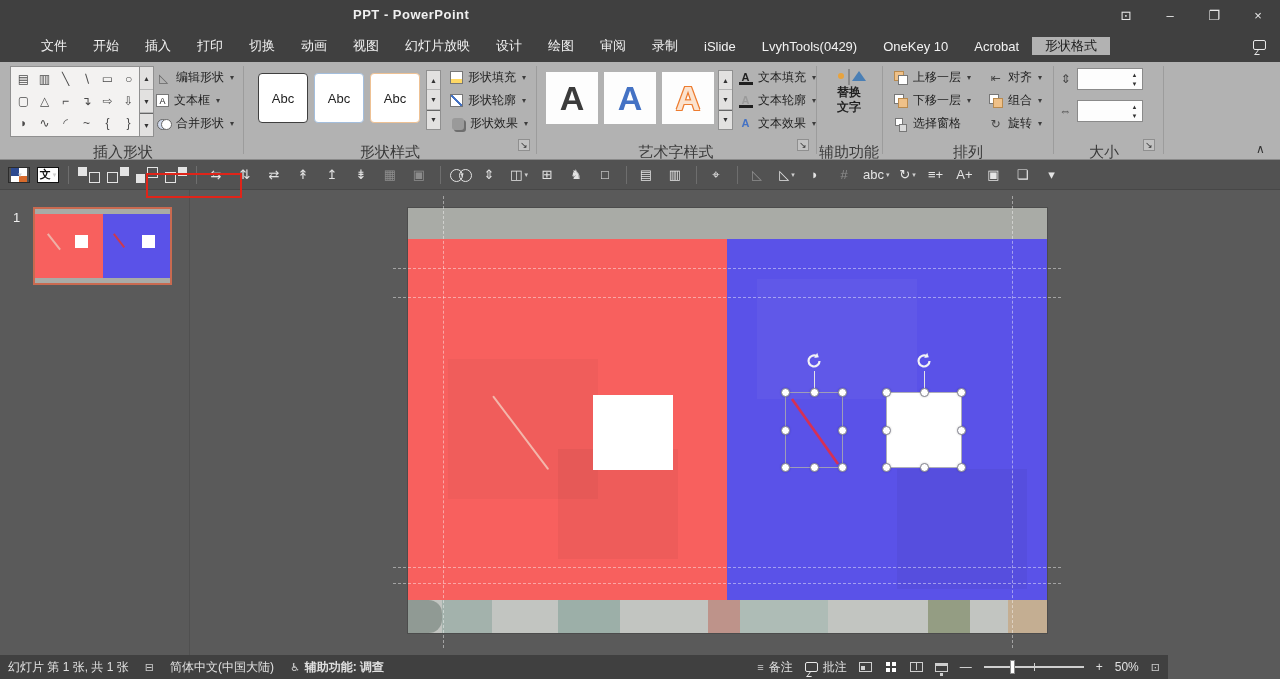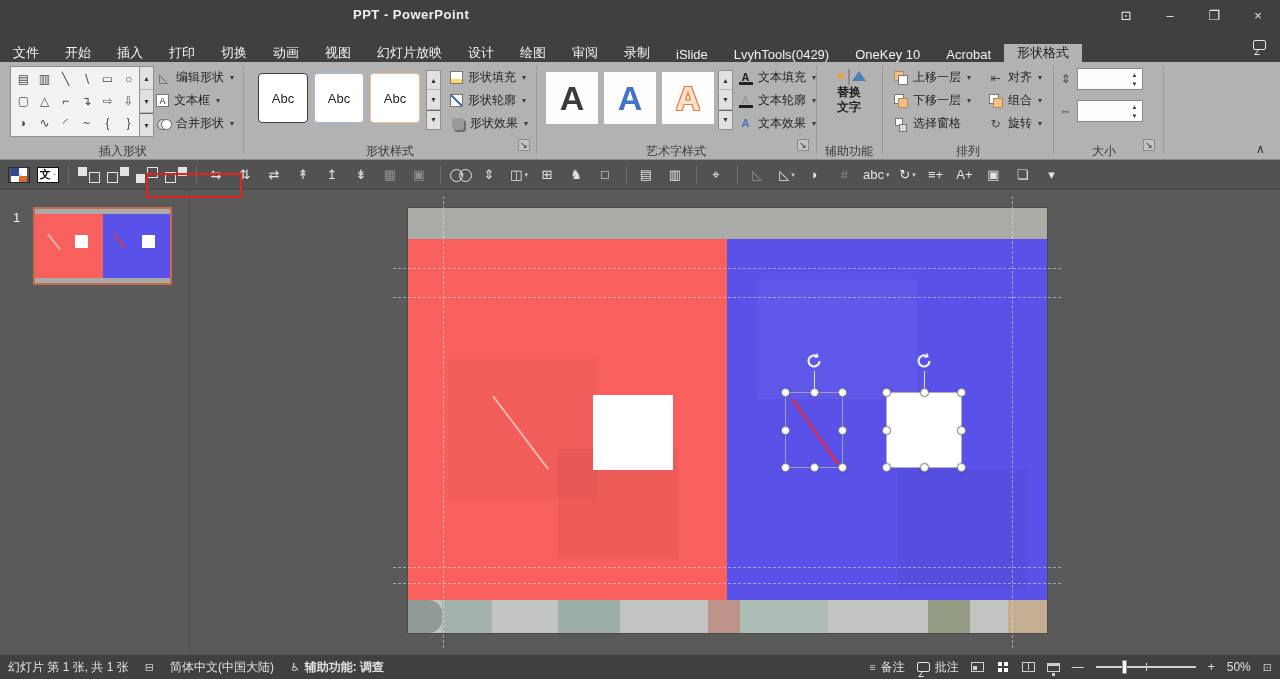--- a/index.html
+++ b/index.html
@@ -8,35 +8,35 @@
   #app{position:relative;width:1280px;height:679px;background:#5a5a5a;}
 
   
   .titlebar{position:absolute;left:0;top:0;width:1280px;height:30px;background:#404040;color:#e8e8e8;}
   .title{position:absolute;left:353px;top:7px;font-size:13px;color:#f0f0f0;letter-spacing:.5px;font-weight:bold;}
   .winbtns{position:absolute;right:0;top:0;height:30px;display:flex;align-items:center;}
   .winbtn{width:44px;height:30px;display:flex;align-items:center;justify-content:center;color:#e8e8e8;font-size:13px;}
 
   
   .tabrow{position:absolute;left:0;top:30px;width:1280px;height:32px;background:#404040;display:flex;align-items:stretch;}
-  .tabs{display:flex;align-items:flex-end;}
+  .tabs{display:flex;align-items:center;margin-left:28px;}
   .tab{display:flex;align-items:center;padding:0 13px;font-size:13px;color:#f2f2f2;white-space:nowrap;}
   .tab.active{background:#b2b2b2;color:#1b1b1b;}
   .tellme{display:flex;align-items:center;gap:7px;padding:0 14px;color:#f0f0f0;font-size:13px;}
   .ic-bulb{width:10px;height:10px;border:1.5px solid #e8e8e8;border-radius:50%;position:relative;}
   .ic-bulb::after{content:"";position:absolute;left:2.5px;top:9px;width:3px;height:4px;background:#e8e8e8;}
   .ic-bubble{width:13px;height:10px;border:1.5px solid #e8e8e8;border-radius:2px;position:relative;}
   .ic-bubble::after{content:"";position:absolute;left:2px;top:8.5px;width:4px;height:4px;background:#404040;
     border-left:1.5px solid #e8e8e8;border-bottom:1.5px solid #e8e8e8;transform:skewX(-35deg);}
   .tab-comment{position:absolute;right:14px;top:10px;}
 
   
   .ribbon{position:absolute;left:0;top:62px;width:1280px;height:98px;background:#b2b2b2;border-bottom:1px solid #8a8a8a;color:#1f1f1f;}
   .gsep{position:absolute;top:4px;height:88px;width:1px;background:#9c9c9c;}
-  .glabel{position:absolute;top:81px;font-size:12px;color:#3a3a3a;text-align:center;}
+  .glabel{position:absolute;top:81px;font-size:15px;color:#3a3a3a;text-align:center;}
   .launcher{position:absolute;top:77px;width:12px;height:12px;font-size:9px;color:#333;border:1px solid #8f8f8f;
     display:flex;align-items:center;justify-content:center;line-height:1;background:#c2c2c2;}
   .collapse{position:absolute;left:1256px;top:80px;font-size:12px;color:#333;}
 
   .gallerybox{position:absolute;background:#f3f2f1;border:1px solid #909090;}
   .gal-grid{display:grid;grid-template-columns:repeat(6,21px);grid-auto-rows:22px;padding:1px 2px;}
   .gal-cell{display:flex;align-items:center;justify-content:center;font-size:12px;color:#4a4a4a;}
   .scrollstrip{position:absolute;width:15px;display:flex;flex-direction:column;border:1px solid #909090;background:#e2e1e0;}
   .scrollstrip span{flex:1;display:flex;align-items:center;justify-content:center;font-size:7px;color:#333;border-bottom:1px solid #b5b5b5;}
   .scrollstrip span:last-child{border-bottom:none;border-top:1px solid #666;}
@@ -142,21 +142,21 @@
 
   .selbox{position:absolute;border:1px solid rgba(165,165,178,.9);z-index:6;}
   .h{position:absolute;width:9px;height:9px;border-radius:50%;background:#fff;border:1px solid #83838f;box-shadow:0 0 2px rgba(0,0,0,.25);}
   .h.tl{left:-5px;top:-5px}.h.tm{left:50%;margin-left:-4.5px;top:-5px}.h.tr{right:-5px;top:-5px}
   .h.ml{left:-5px;top:50%;margin-top:-4.5px}.h.mr{right:-5px;top:50%;margin-top:-4.5px}
   .h.bl{left:-5px;bottom:-5px}.h.bm{left:50%;margin-left:-4.5px;bottom:-5px}.h.br{right:-5px;bottom:-5px}
   .rot{position:absolute;width:20px;height:20px;z-index:7;}
   .rotstem{position:absolute;width:0;border-left:1px solid #e3e3e8;z-index:6;}
 
   
-  .statusbar{position:absolute;left:0;top:655px;width:1280px;height:24px;background:#404040;color:#e0e0e0;font-size:12px;}
+  .statusbar{position:absolute;left:0;top:655px;width:1168px;height:24px;background:#404040;color:#e0e0e0;font-size:12px;}
   .sb-left{position:absolute;left:8px;top:0;height:24px;display:flex;align-items:center;gap:16px;}
   .sb-right{position:absolute;right:8px;top:0;height:24px;display:flex;align-items:center;gap:12px;}
   .sbitem{display:flex;align-items:center;gap:5px;white-space:nowrap;}
   .sbico{font-size:11px;color:#cfcfcf;}
   .vi{display:inline-block;position:relative;}
   .vi1{width:13px;height:10px;border:1.5px solid #cfcfcf;}
   .vi1::after{content:"";position:absolute;left:1px;bottom:1px;width:4px;height:4px;background:#cfcfcf;}
   .vi2{width:4px;height:4px;background:#fff;box-shadow:6px 0 #fff,0 6px #fff,6px 6px #fff;margin:2px 8px 8px 2px;}
   .vi3{width:13px;height:10px;border:1.5px solid #cfcfcf;}
   .vi3::after{content:"";position:absolute;left:5px;top:0;width:1.5px;height:7px;background:#cfcfcf;}

